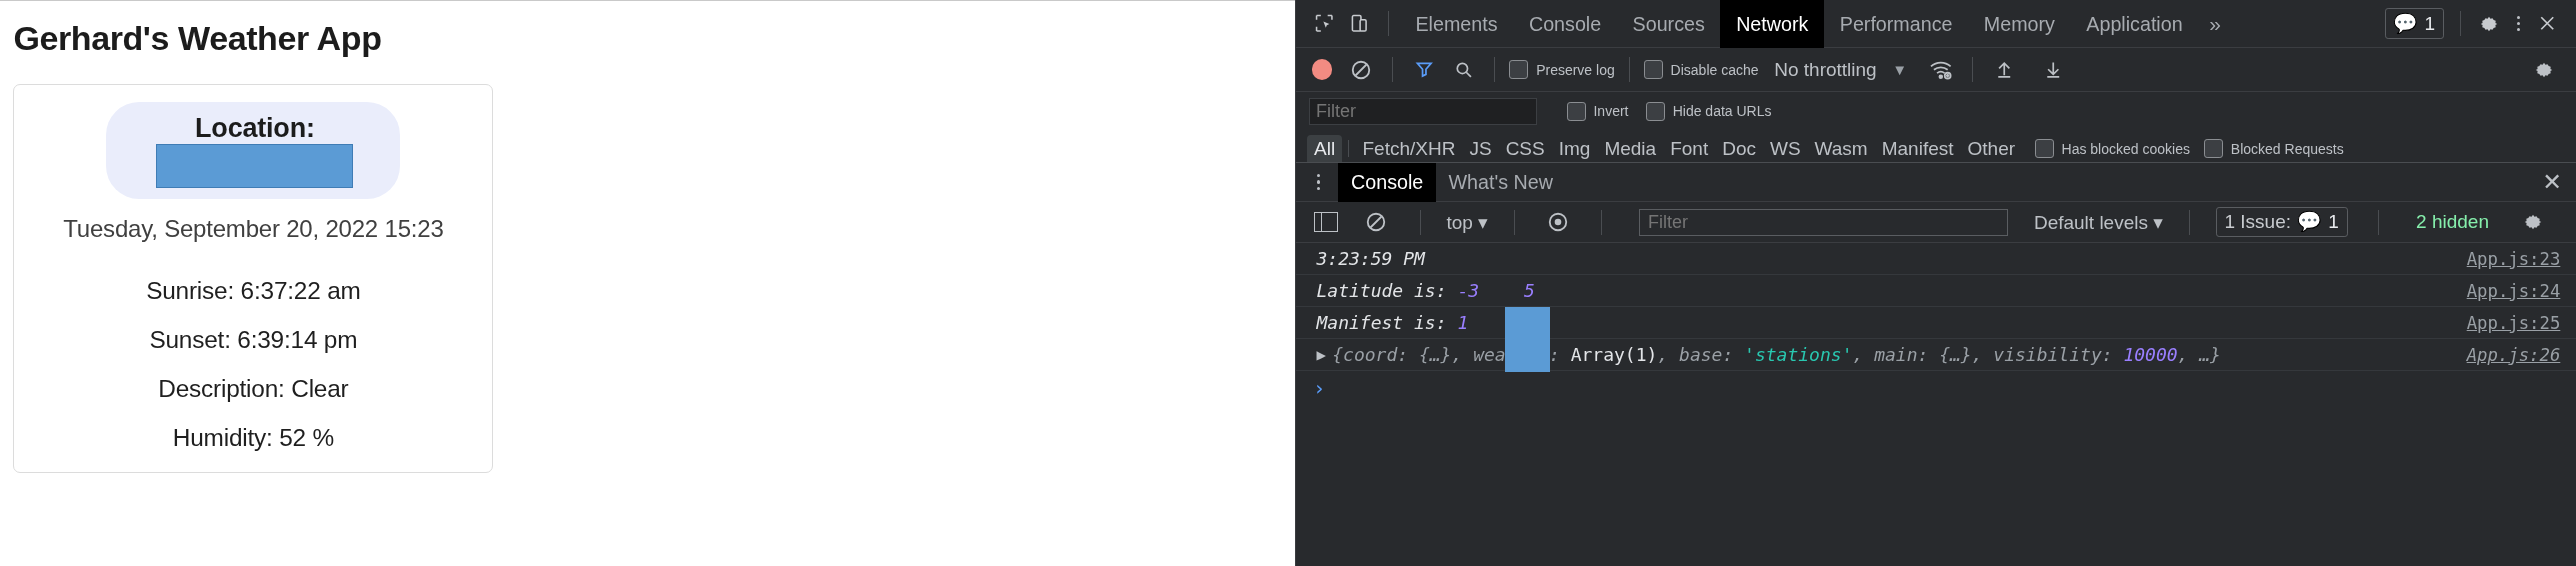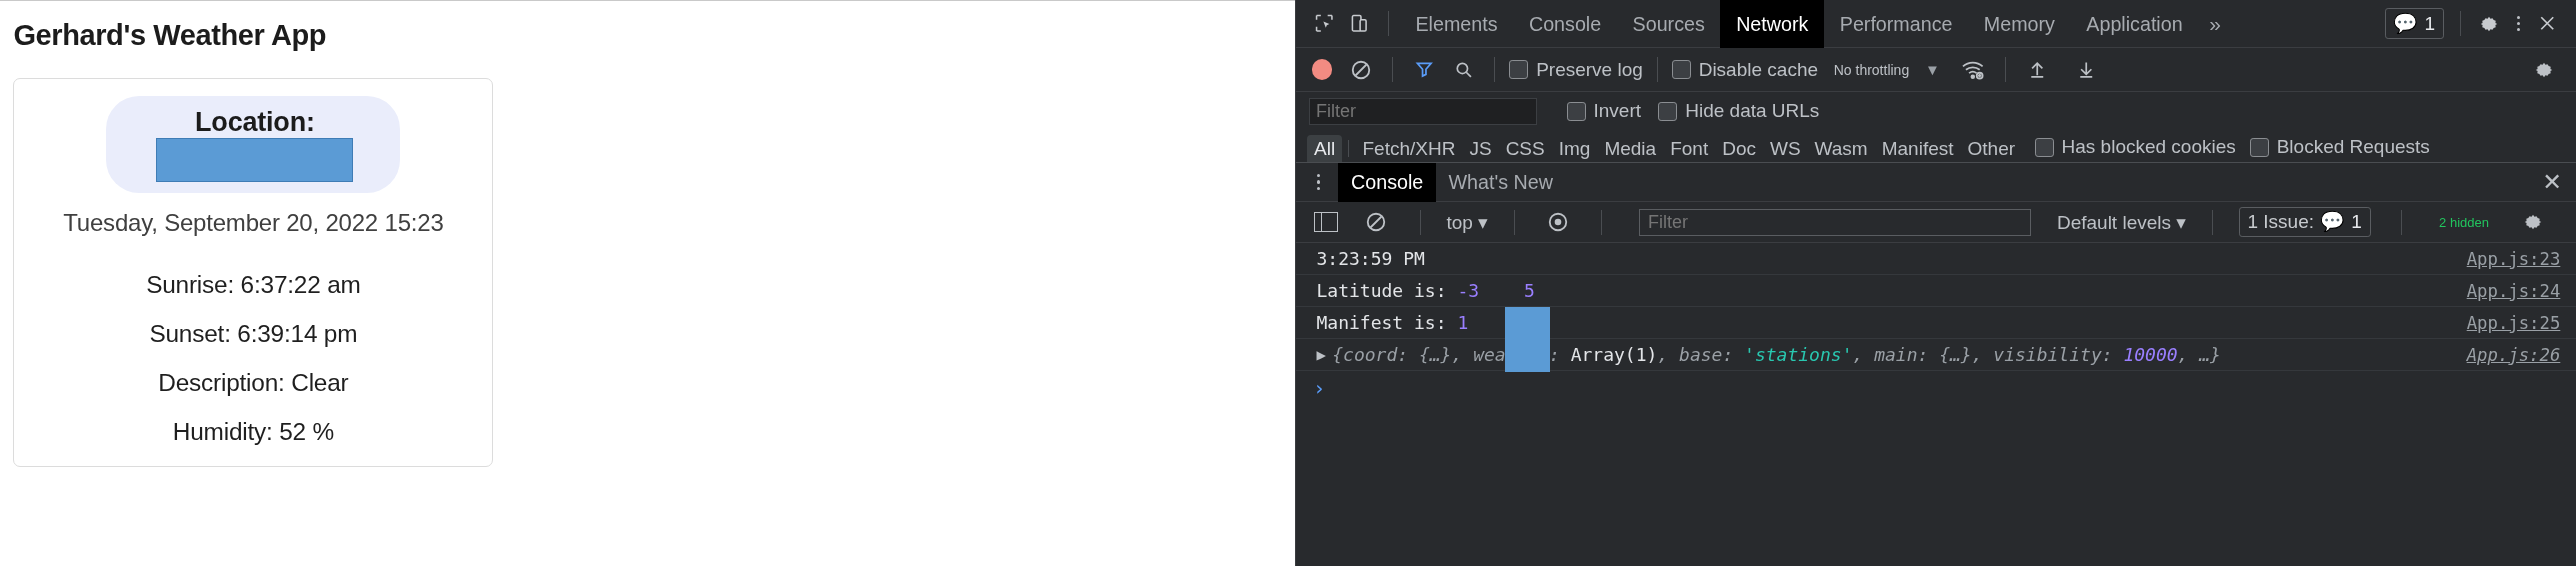--- a/index.html
+++ b/index.html
@@ -11,21 +11,21 @@
   }
   #root { position: relative; width: 2576px; height: 567px; display: flex; }
 
   
   .app-pane {
     width: 1295px; height: 567px; background: #ffffff;
     border-top: 1.6px solid #c9c9c9;
     position: relative; overflow: hidden;
   }
   .app-title {
-    font-size: 29px; font-weight: bold; color: #1c1c1c;
+    font-size: 34px; font-weight: bold; color: #1c1c1c;
     letter-spacing: -0.4px;
     margin: 18px 0 0 13.4px;
   }
   .weather-card {
     margin: 26px 0 0 13.4px;
     width: 480px;
     background: #ffffff;
     border: 0.8px solid #dcdcdc;
     border-radius: 7px;
     padding: 17.3px 0 20.5px 0;
@@ -102,22 +102,22 @@
     background: #282a2d; flex: none; gap: 3.1px;
   }
   .record-dot {
     width: 20.5px; height: 20.5px; border-radius: 50%;
     background: #f28b82; margin: 0 7.9px 0 3.1px; flex: none;
   }
   .cb {
     width: 19px; height: 19px; border: 1.6px solid #8b8e92;
     border-radius: 3.1px; background: #3c3f43; flex: none;
   }
-  .cb-label { display: flex; align-items: center; gap: 7.9px; color: #bdc1c6; font-size: 19px; white-space: nowrap; flex: none; }
-  .throttle { color: #bdc1c6; font-size: 14px; margin-left: 12.6px; white-space: nowrap; flex: none; }
+  .cb-label { display: flex; align-items: center; gap: 7.9px; color: #bdc1c6; font-size: 14px; white-space: nowrap; flex: none; }
+  .throttle { color: #bdc1c6; font-size: 19px; margin-left: 12.6px; white-space: nowrap; flex: none; }
   .caret { color: #9aa0a6; font-size: 15px; margin-left: 12.6px; flex: none; }
   .netbar-spacer { flex: 1 1 auto; }
 
   
   .dt-filterrow {
     height: 38px; display: flex; align-items: center;
     padding-left: 12.6px; background: #282a2d; flex: none; gap: 0;
   }
   .filter-input {
     width: 228px; height: 27px; background: #1f2022;
@@ -162,31 +162,31 @@
   }
   .sidebar-toggle i { width: 7px; height: 100%; border-right: 1.6px solid #bdc1c6; display: block; }
   .ctx-select { color: #bdc1c6; font-size: 19px; white-space: nowrap; flex: none; }
   .console-filter {
     flex: 1 1 auto; height: 27px; background: #282a2d;
     border: 0.8px solid #5a5d61; color: #9aa0a6;
     font-size: 18px; padding: 0 7.9px; line-height: 25px;
     margin: 0 11px; min-width: 31.5px;
   }
   .levels { color: #bdc1c6; font-size: 19px; white-space: nowrap; flex: none; }
-  .hidden-count { color: #22c55e; font-size: 13px; white-space: nowrap; flex: none; padding: 0 11px; }
+  .hidden-count { color: #86efac; font-size: 19px; white-space: nowrap; flex: none; padding: 0 11px; }
 
   
   .dt-console { flex: 1 1 auto; background: #282a2d; overflow: hidden; position: relative; }
   .log-row {
     display: flex; align-items: center;
     height: 32px; border-bottom: 0.8px solid #35383c;
     padding-left: 20.5px; font-family: "DejaVu Sans Mono", monospace;
     font-size: 18px; color: #e3e5e8; position: relative;
   }
-  .log-text { white-space: pre; }
+  .log-text { white-space: pre; font-style: italic; }
   .num { color: #9a7fff; }
   .obj-row { font-style: italic; }
   .disc { color: #bdc1c6; font-size: 15.7px; margin-right: 6.3px; font-style: normal; }
   .str { color: #29c7b0; }
   .key { color: #9aa0a6; }
   .plain { color: #e3e5e8; font-style: normal; }
   .src-link {
     position: absolute; right: 15.7px; color: #9aa0a6;
     font-family: "DejaVu Sans Mono", monospace; font-size: 17.3px;
     text-decoration: underline;

